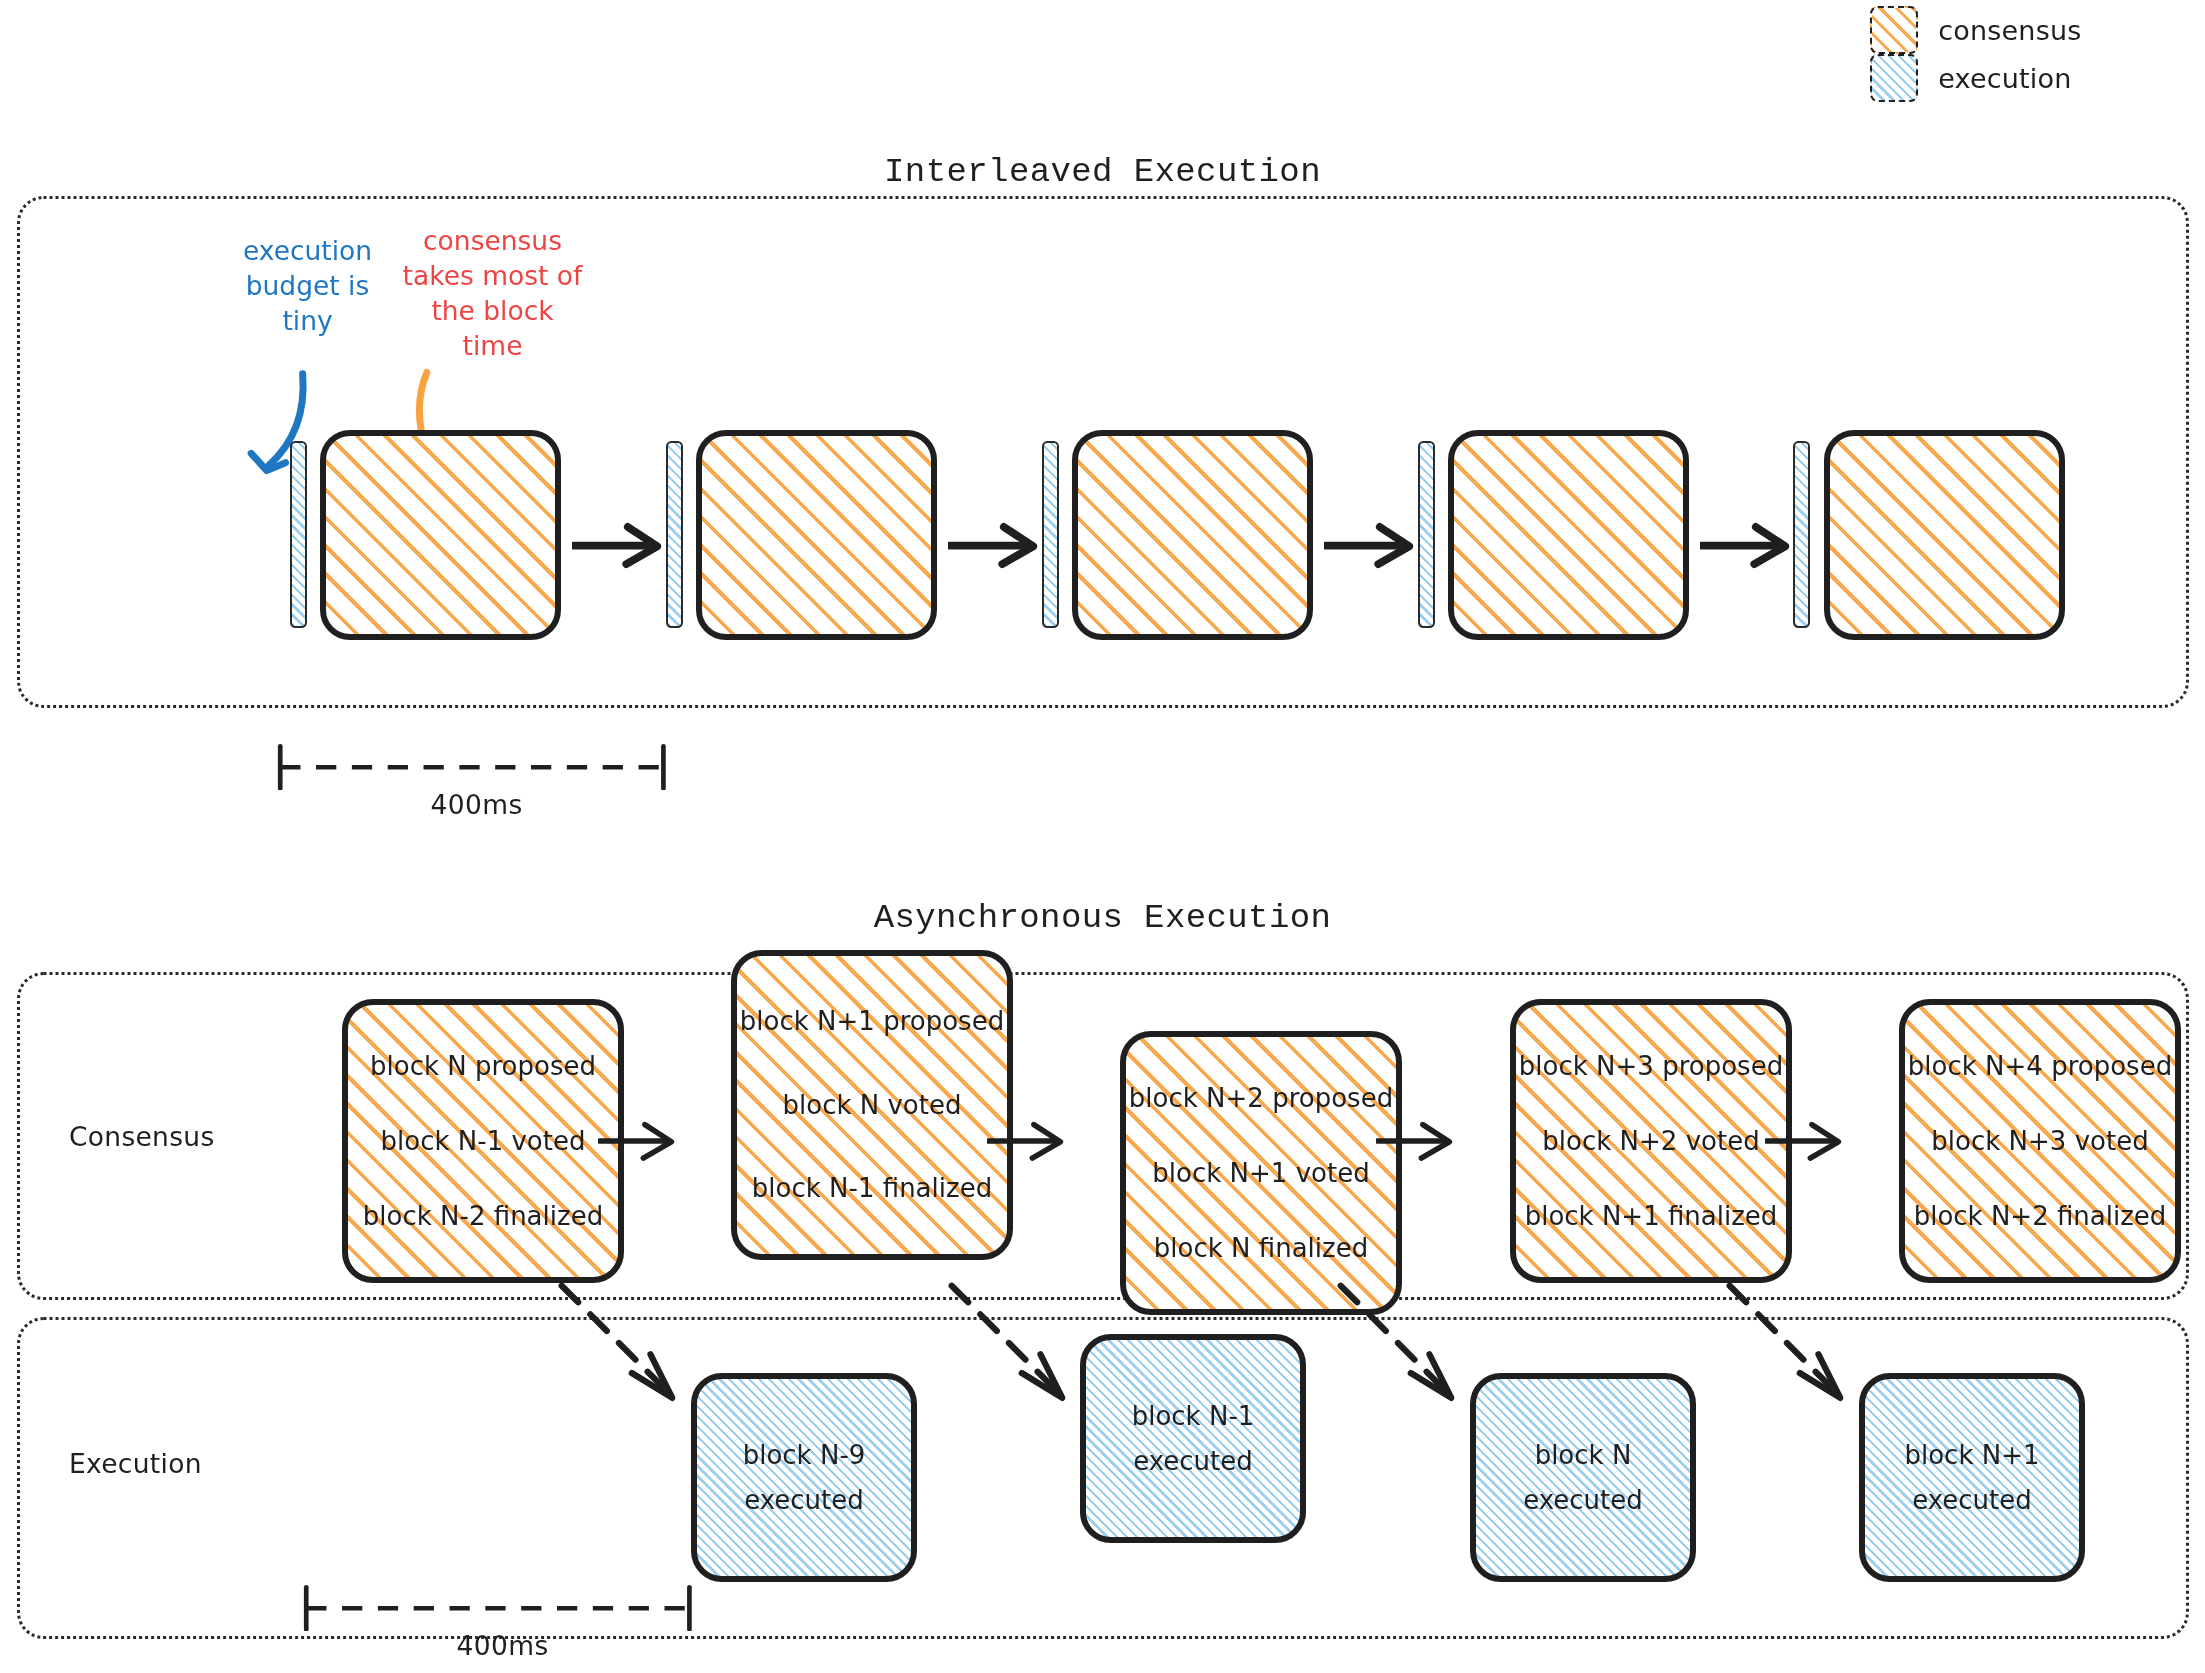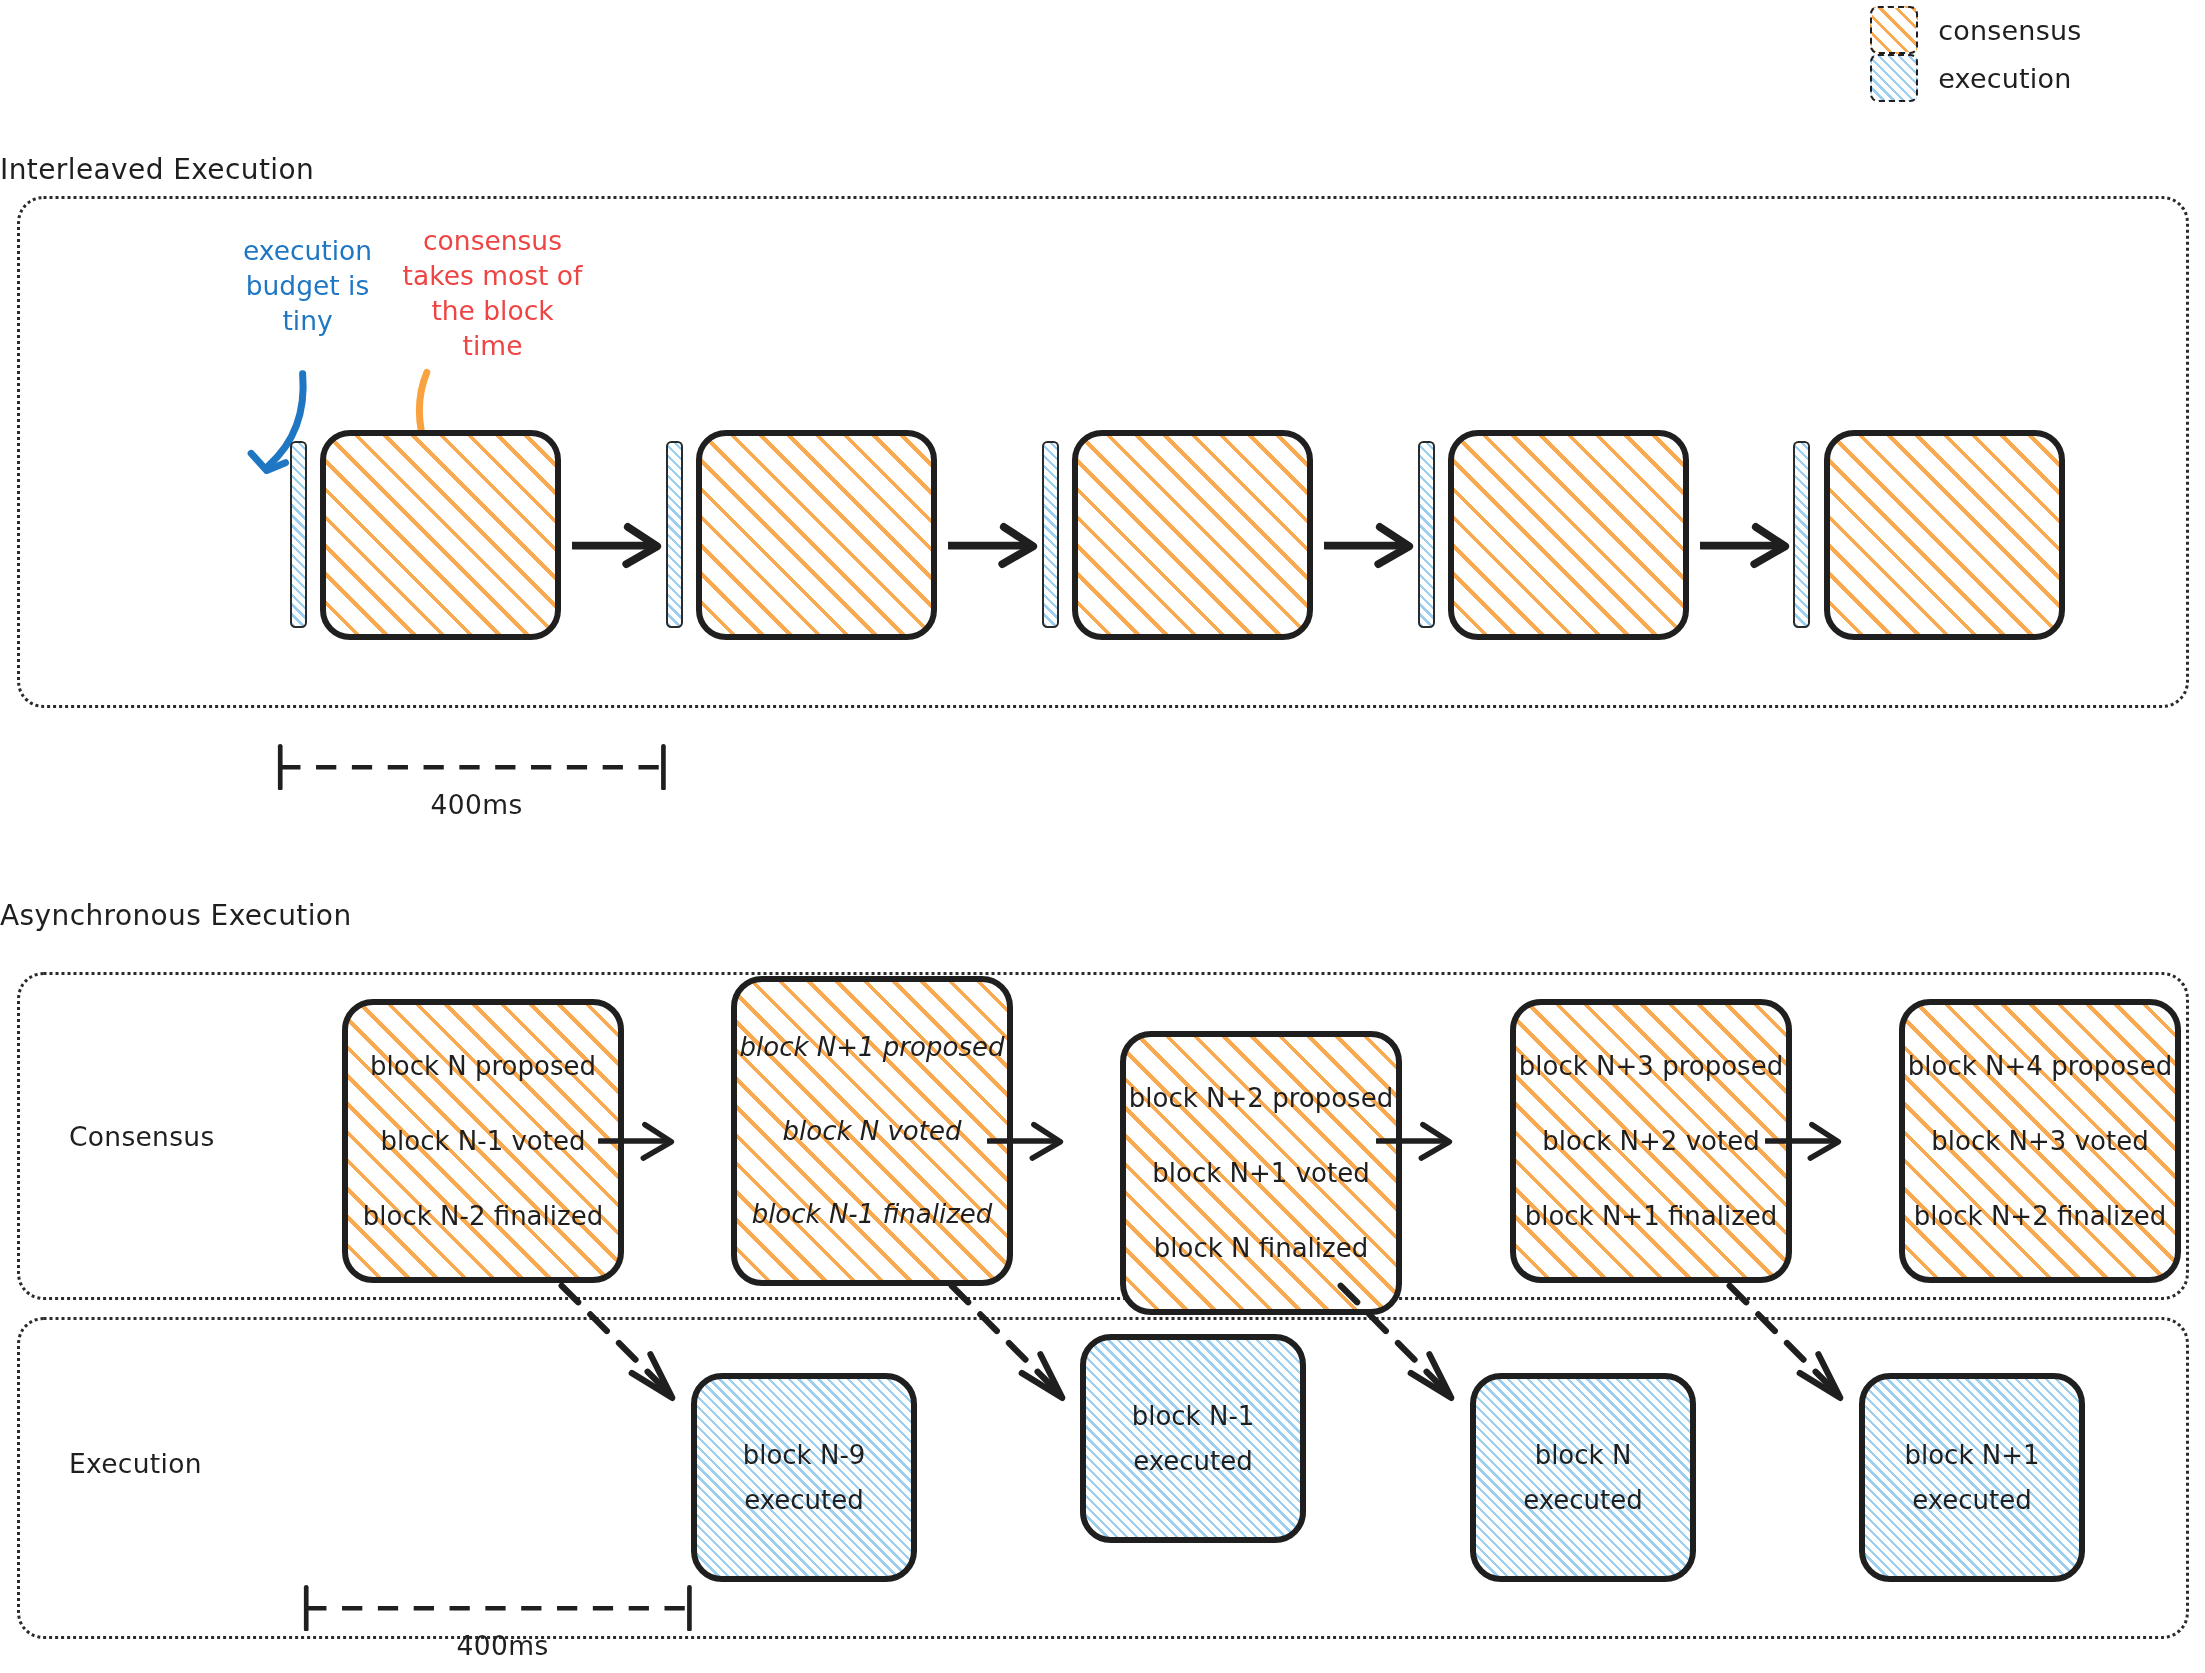--- a/index.html
+++ b/index.html
@@ -22,21 +22,21 @@
     background-image:repeating-linear-gradient(45deg,#F9A94F 0 3.1px,transparent 3.1px 11.7px);
   }
   .legend-swatch.execution{
     background-color:#fff;
     background-image:repeating-linear-gradient(45deg,#9CCEF0 0 2.3px,transparent 2.3px 7px);
   }
   .legend-label{font-size:27px;letter-spacing:0.2px;}
 
   
   .section-title{
-    width:100%;text-align:left;font-size:28px;letter-spacing:0.4px;
+    width:100%;text-align:center;font-size:34px;letter-spacing:0.4px;font-family:Liberation Mono, monospace;
   }
   #title-interleaved{top:153px;left:0;}
   #title-async{top:899px;left:0;}
 
   
   .panel{
     border:3.1px dotted #2a2a2a;border-radius:26.5px;box-sizing:border-box;
   }
   #panel-top{left:17px;top:196px;width:2172px;height:512px;}
   #panel-consensus{left:17px;top:972px;width:2172px;height:328px;}
@@ -159,21 +159,21 @@
 <div class="abs cons-block" style="left:302px;top:999px;width:282px;height:284px;">
   <div class="cons-line">block N proposed</div>
   <div class="cons-line">block N-1 voted</div>
   <div class="cons-line">block N-2 finalized</div>
 </div>
 <svg class="abs arrow" style="left:598px;top:1119px;" width="82" height="44" viewBox="0 0 105 56">
   <path d="M2 28 L88 28" stroke="#1f1f1f" stroke-width="7" stroke-linecap="round" fill="none"></path>
   <path d="M60 7 L94 29 L58 50" stroke="#1f1f1f" stroke-width="7" fill="none" stroke-linecap="round" stroke-linejoin="round"></path>
 </svg>
 
-<div class="abs cons-block" style="left:691px;top:976px;width:282px;height:310px;font-style:italic;">
+<div class="abs cons-block" style="left:691px;top:950px;width:282px;height:310px;">
   <div class="cons-line">block N+1 proposed</div>
   <div class="cons-line">block N voted</div>
   <div class="cons-line">block N-1 finalized</div>
 </div>
 <svg class="abs arrow" style="left:987px;top:1119px;" width="82" height="44" viewBox="0 0 105 56">
   <path d="M2 28 L88 28" stroke="#1f1f1f" stroke-width="7" stroke-linecap="round" fill="none"></path>
   <path d="M60 7 L94 29 L58 50" stroke="#1f1f1f" stroke-width="7" fill="none" stroke-linecap="round" stroke-linejoin="round"></path>
 </svg>
 
 <div class="abs cons-block" style="left:1080px;top:1031px;width:282px;height:284px;">

